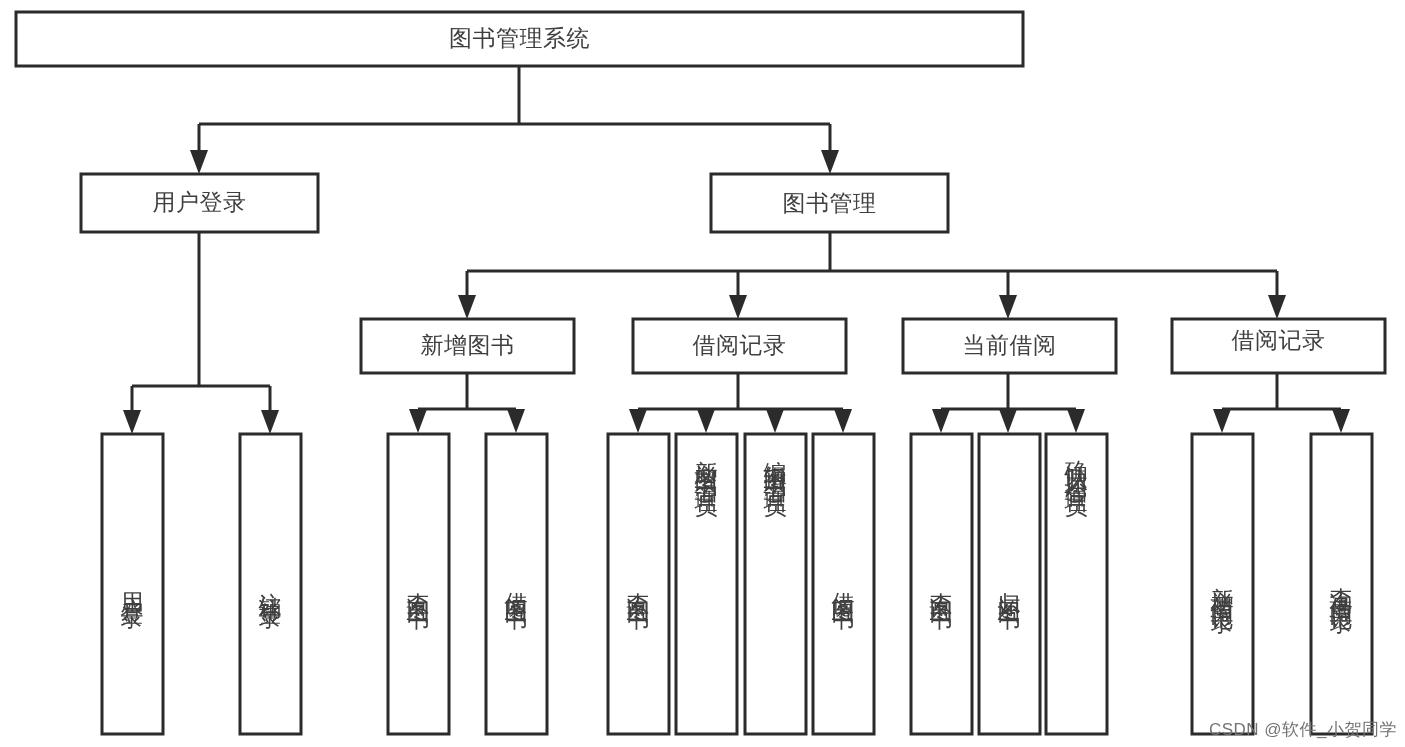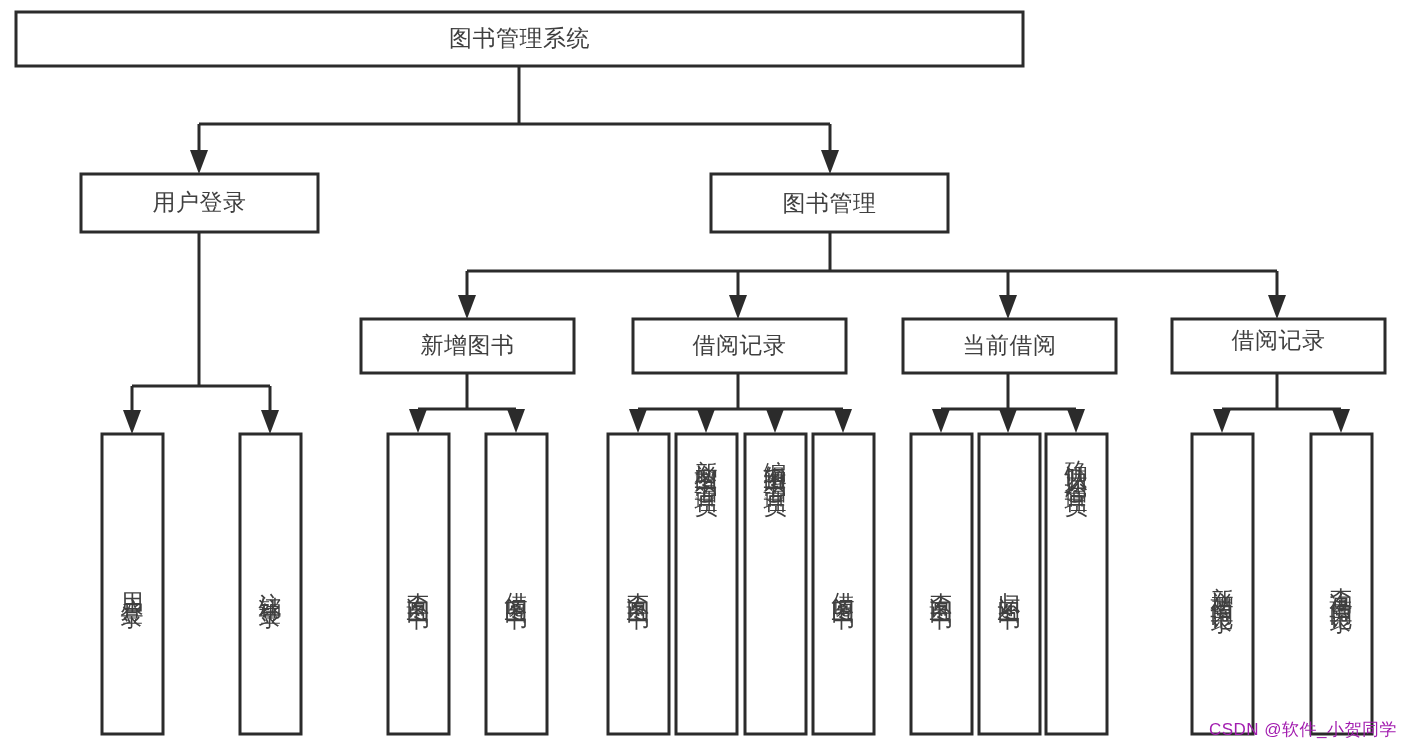--- a/index.html
+++ b/index.html
@@ -68,21 +68,21 @@
   .node-label.vertical.topalign {
     align-items: center;
     justify-content: flex-start;
     padding-top: 8px;
   }
   .watermark {
     position: absolute;
     right: 8px;
     bottom: 6px;
     font-size: 17px;
-    color: #a21caf;
+    color: #737373;
     letter-spacing: 0.5px;
     white-space: nowrap;
     font-family: "Liberation Sans", "DejaVu Sans", sans-serif;
   }
 </style>
 </head>
 <body>
 
 <div id="diagram-root">
 

